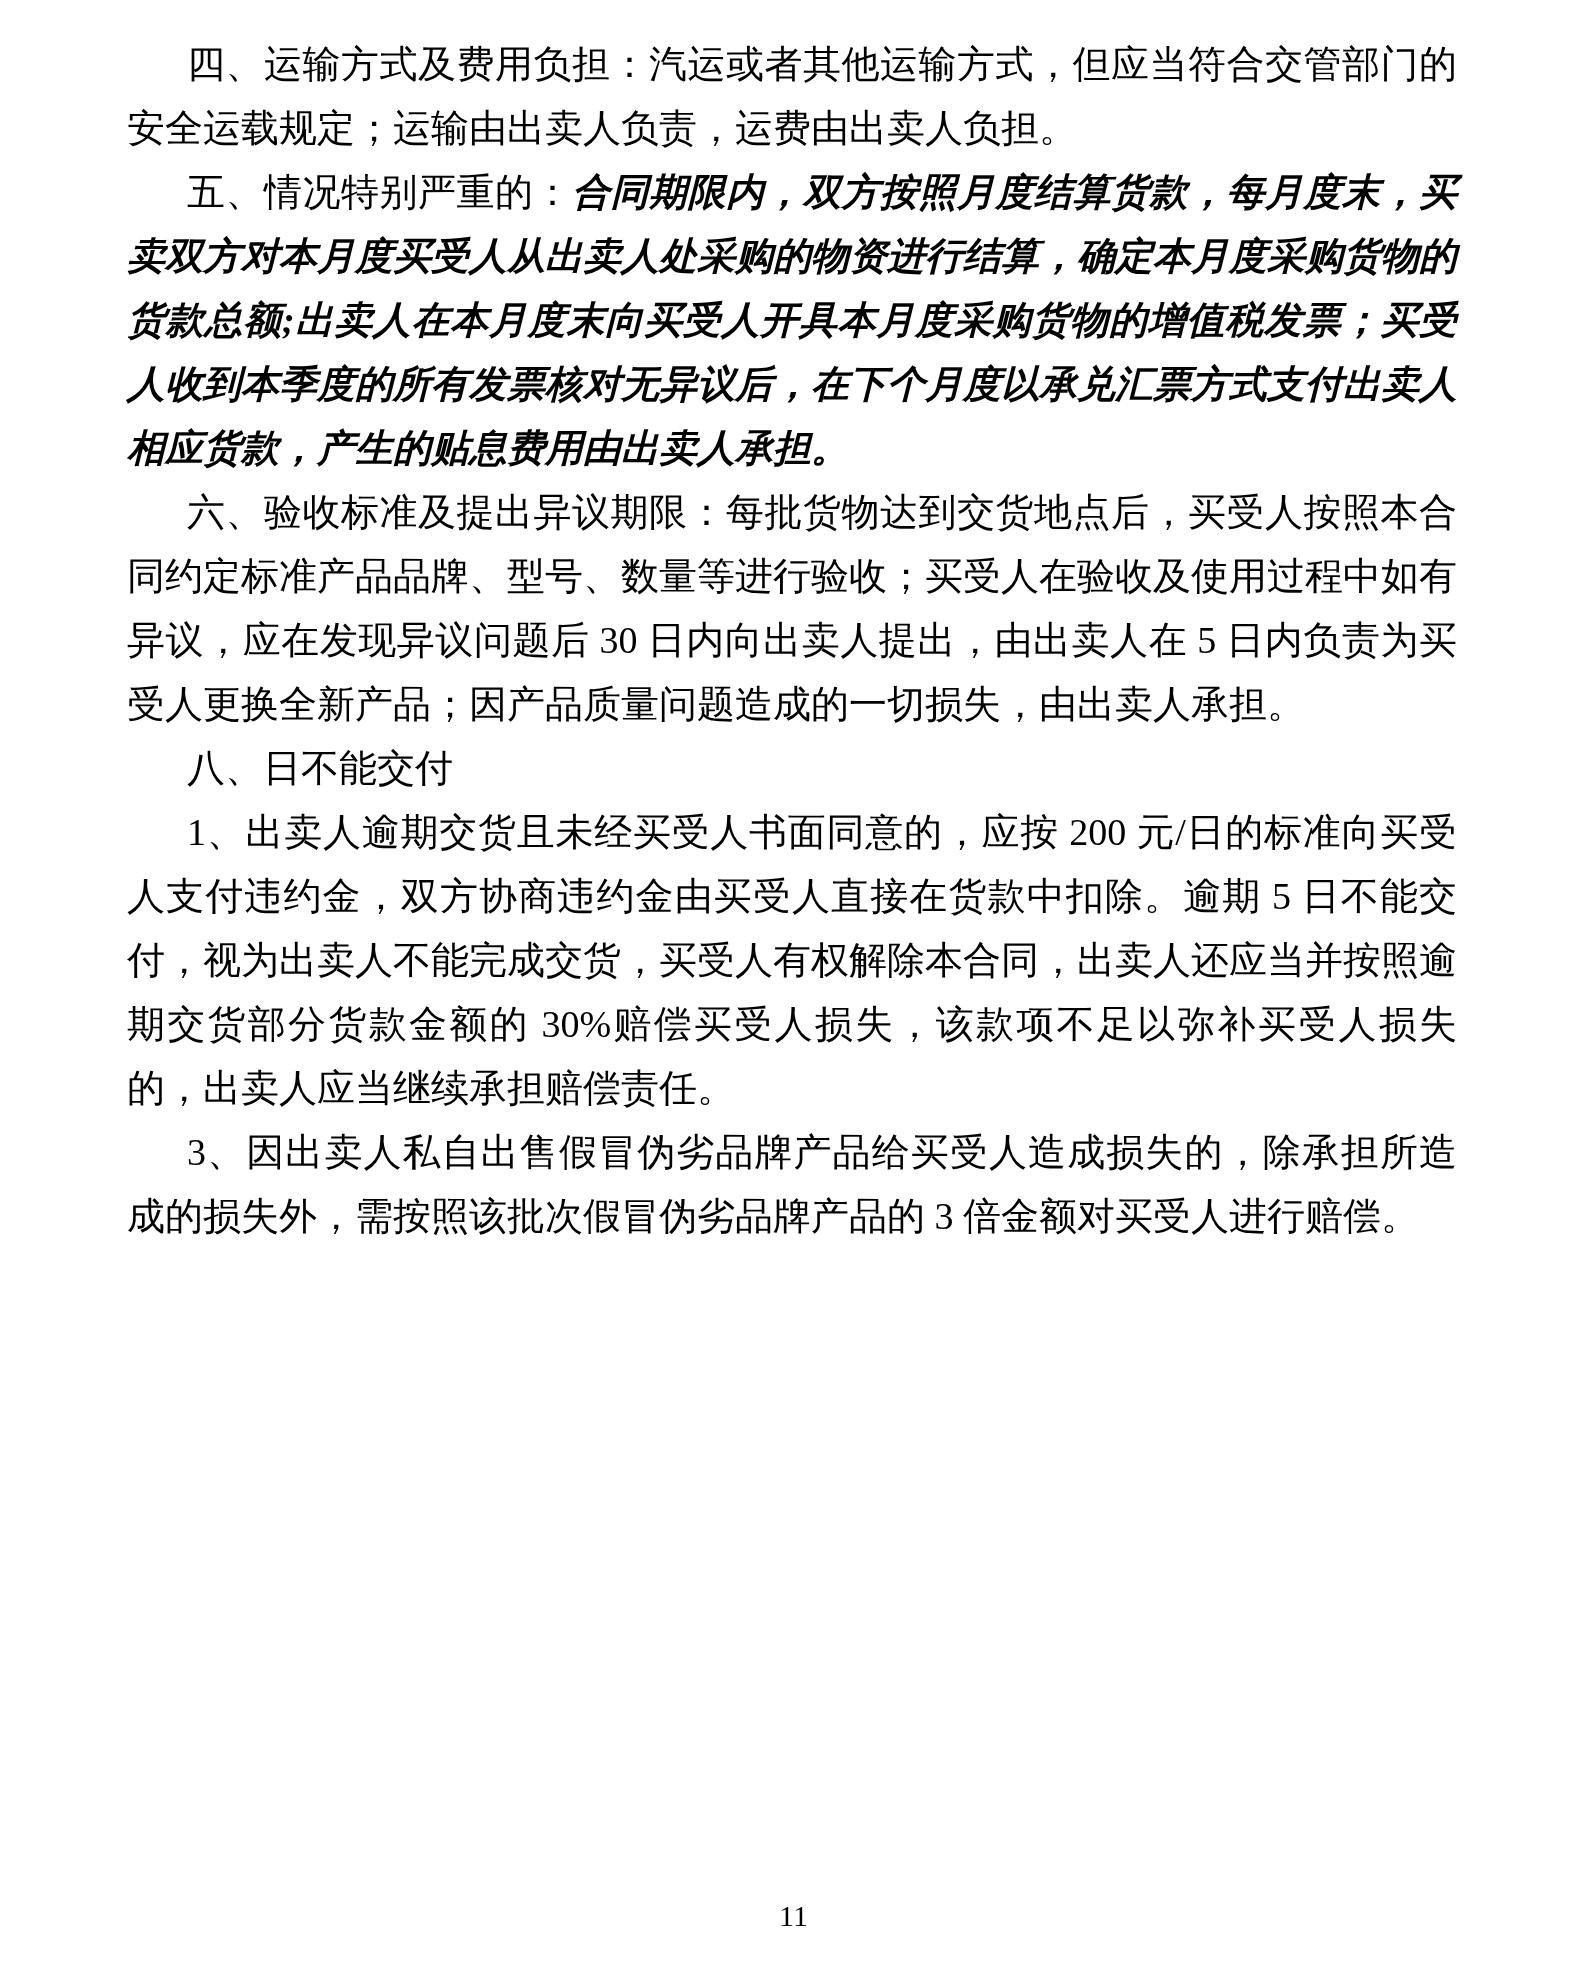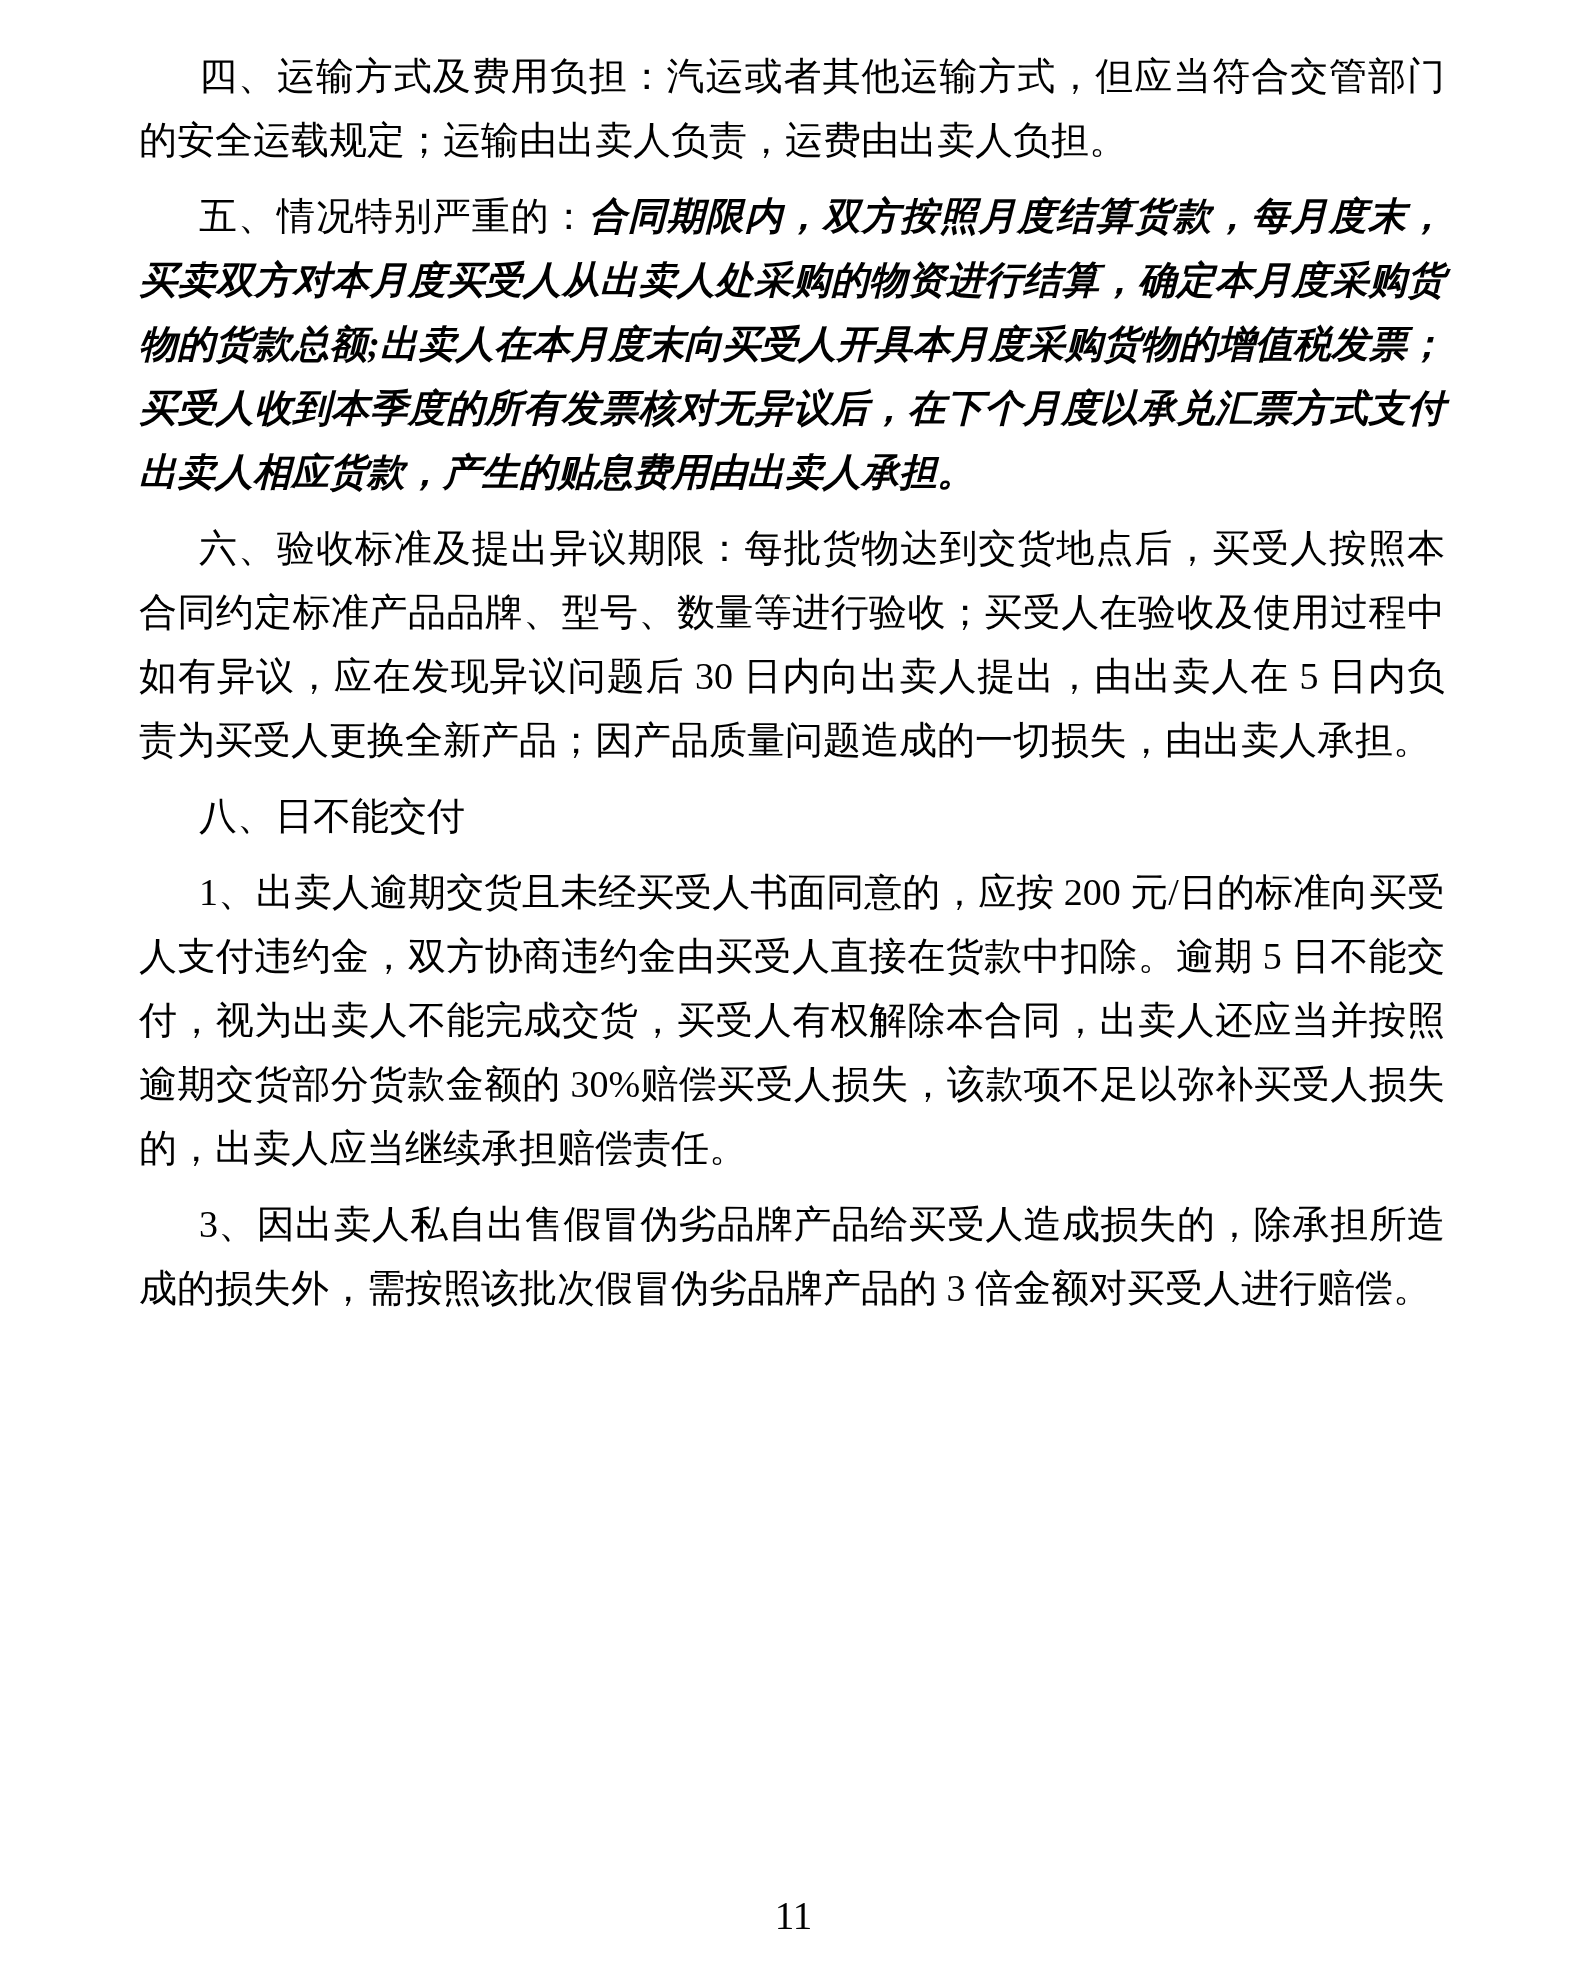--- a/index.html
+++ b/index.html
@@ -15,37 +15,37 @@
     background: #ffffff;
     box-sizing: border-box;
     padding: 32px 130px 0 127px;
     font-family: "Liberation Serif", "DejaVu Serif", serif;
     font-size: 38px;
     line-height: 64px;
     color: #000000;
     overflow: hidden;
   }
   .doc-body p {
-    margin: 12px;
+    margin: 0;
     padding: 0;
     text-indent: 60px;
     text-align: justify;
     word-break: break-all;
   }
   .run-bold {
     font-weight: bold;
     font-style: italic;
   }
   .page-footer {
     position: absolute;
     left: 0;
     right: 0;
     top: 1896px;
     text-align: center;
-    font-size: 39px;
+    font-size: 30px;
     line-height: 40px;
     font-family: "Liberation Serif", "DejaVu Serif", serif;
     color: #000000;
   }
 </style>
 </head>
 <body>
 
 <div class="page">
   <div class="doc-body">

